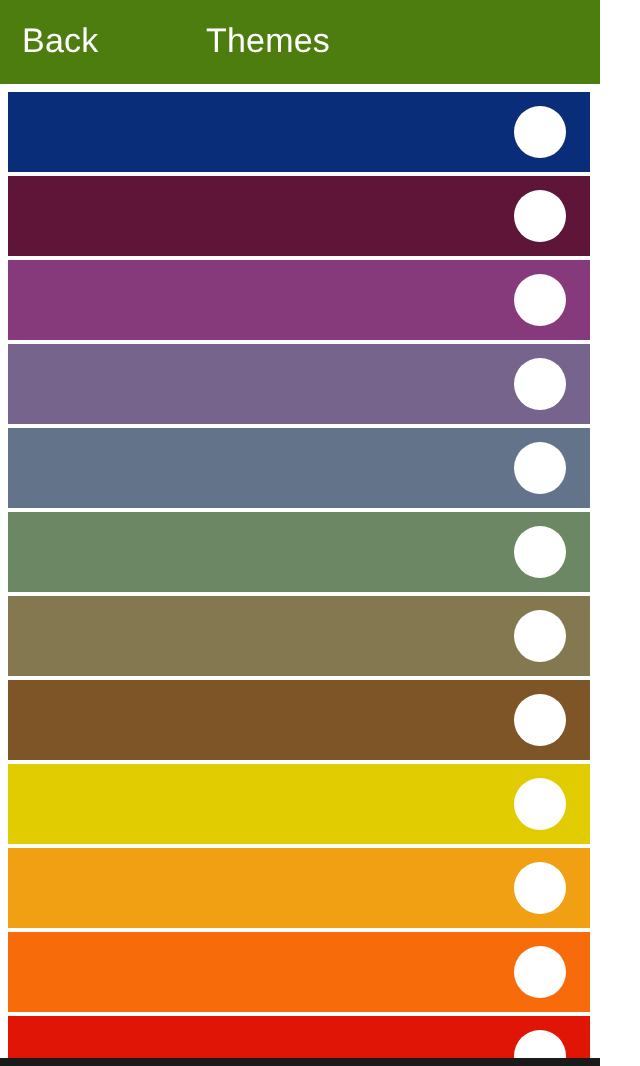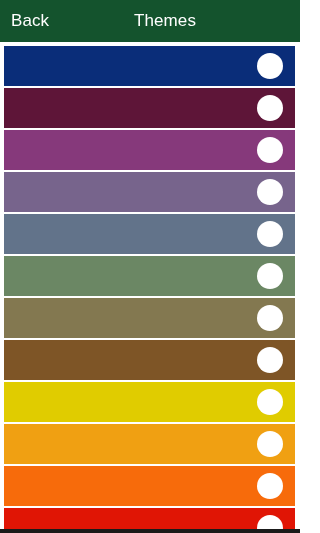--- a/index.html
+++ b/index.html
@@ -42,21 +42,21 @@
     line-height: 42px;
     color: #ffffff;
     font-size: 17px;
     letter-spacing: 0.1px;
     cursor: pointer;
     white-space: nowrap;
   }
 
   .nav-title {
     position: absolute;
-    left: 134px;
+    left: 103px;
     top: 0;
     height: 42px;
     line-height: 42px;
     color: #ffffff;
     font-size: 17px;
     letter-spacing: 0.1px;
     white-space: nowrap;
   }
 
   
@@ -98,21 +98,21 @@
     width: 300px;
     height: 4px;
     background: #1a1a1a;
   }
 </style>
 </head>
 <body>
 
 <div class="phone-screen">
 
-  <div class="navbar" style="background: #14532d;">
+  <div class="navbar" style="background: #4d7c0f;">
     <div class="nav-back">Back</div>
     <div class="nav-title">Themes</div>
   </div>
 
   <div class="theme-list">
       <div class="theme-row" style="background: rgb(10, 45, 121);">
         <div class="theme-radio" style="background: rgb(255, 255, 255);"></div>
       </div>
       <div class="theme-row" style="background: rgb(94, 21, 56);">
         <div class="theme-radio" style="background: rgb(255, 255, 255);"></div>

